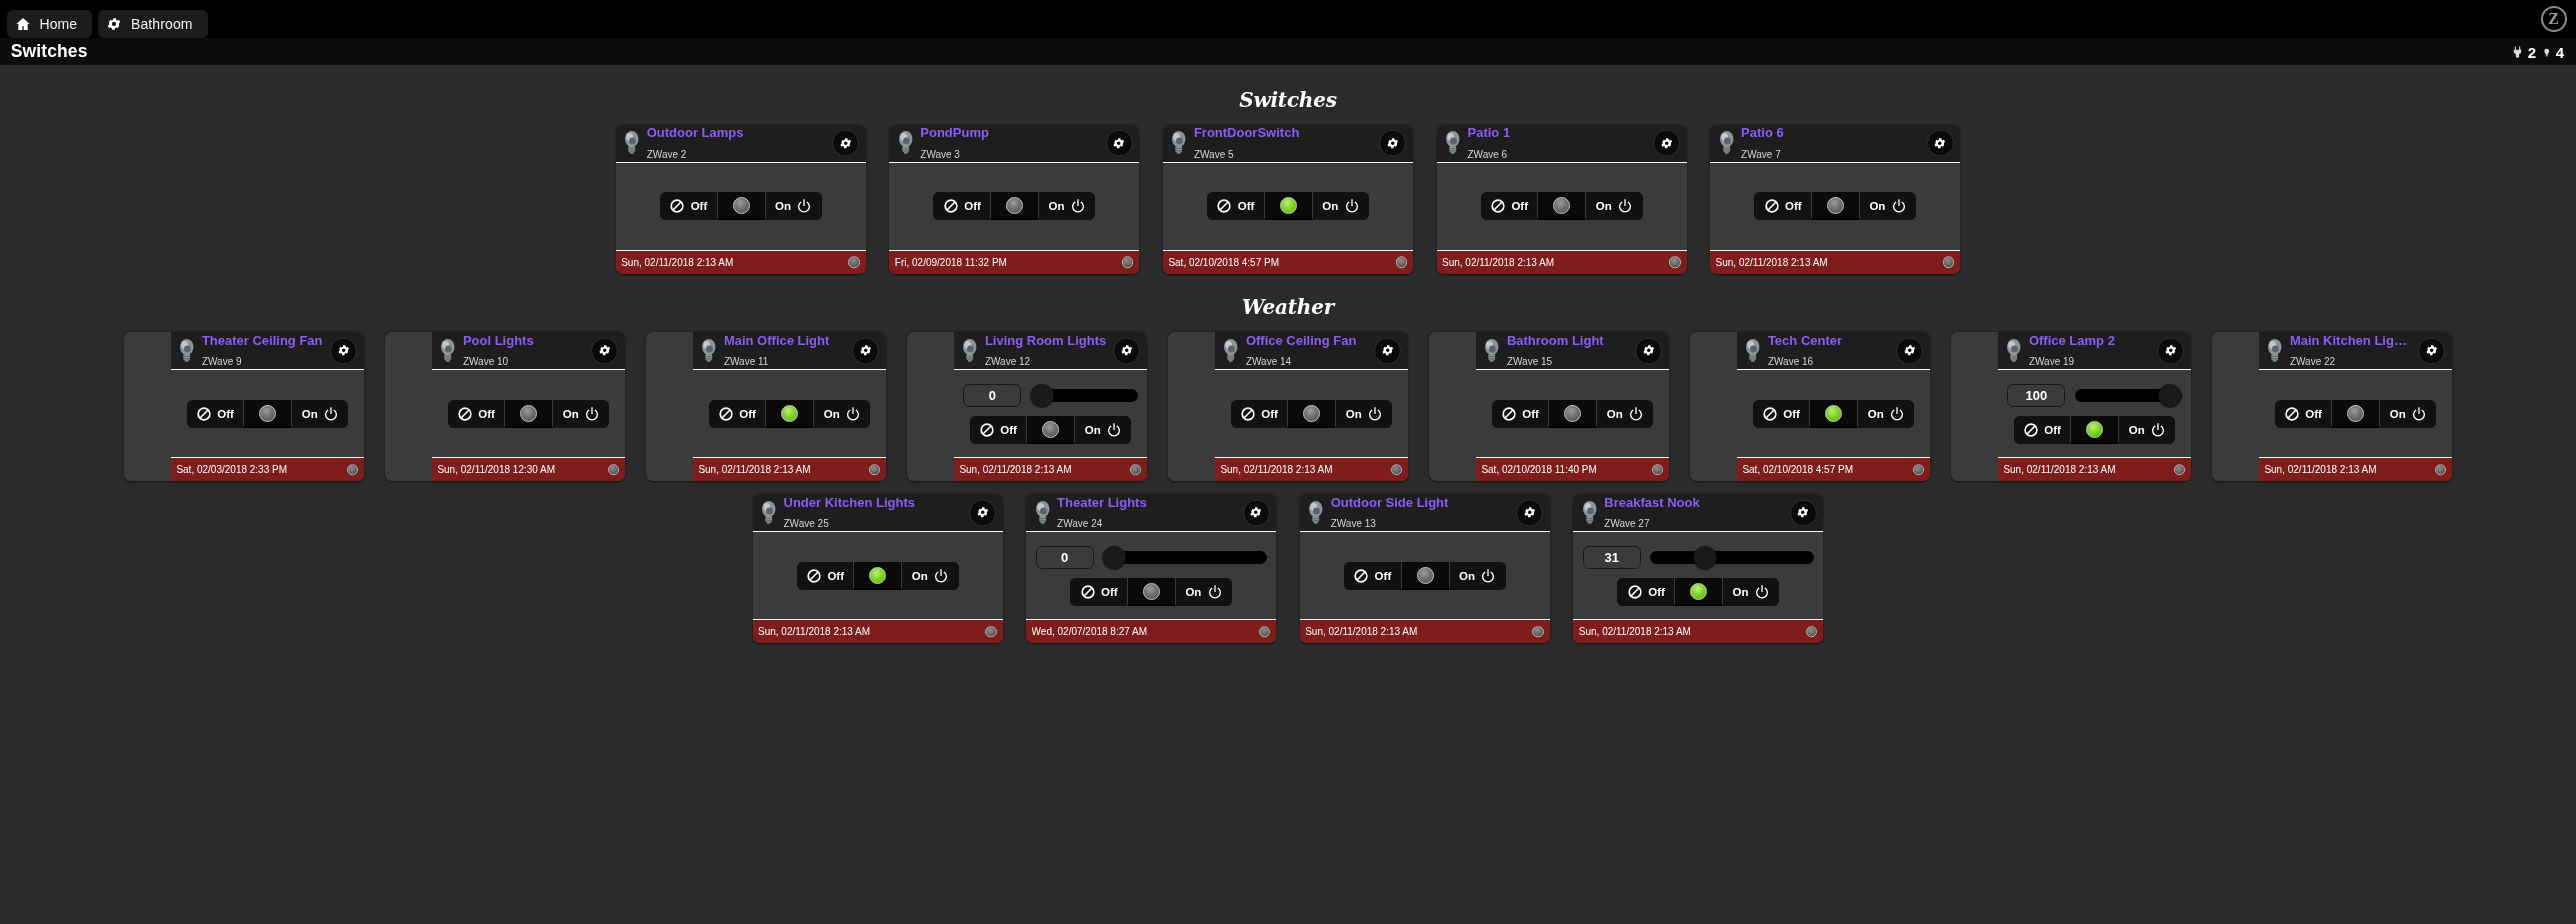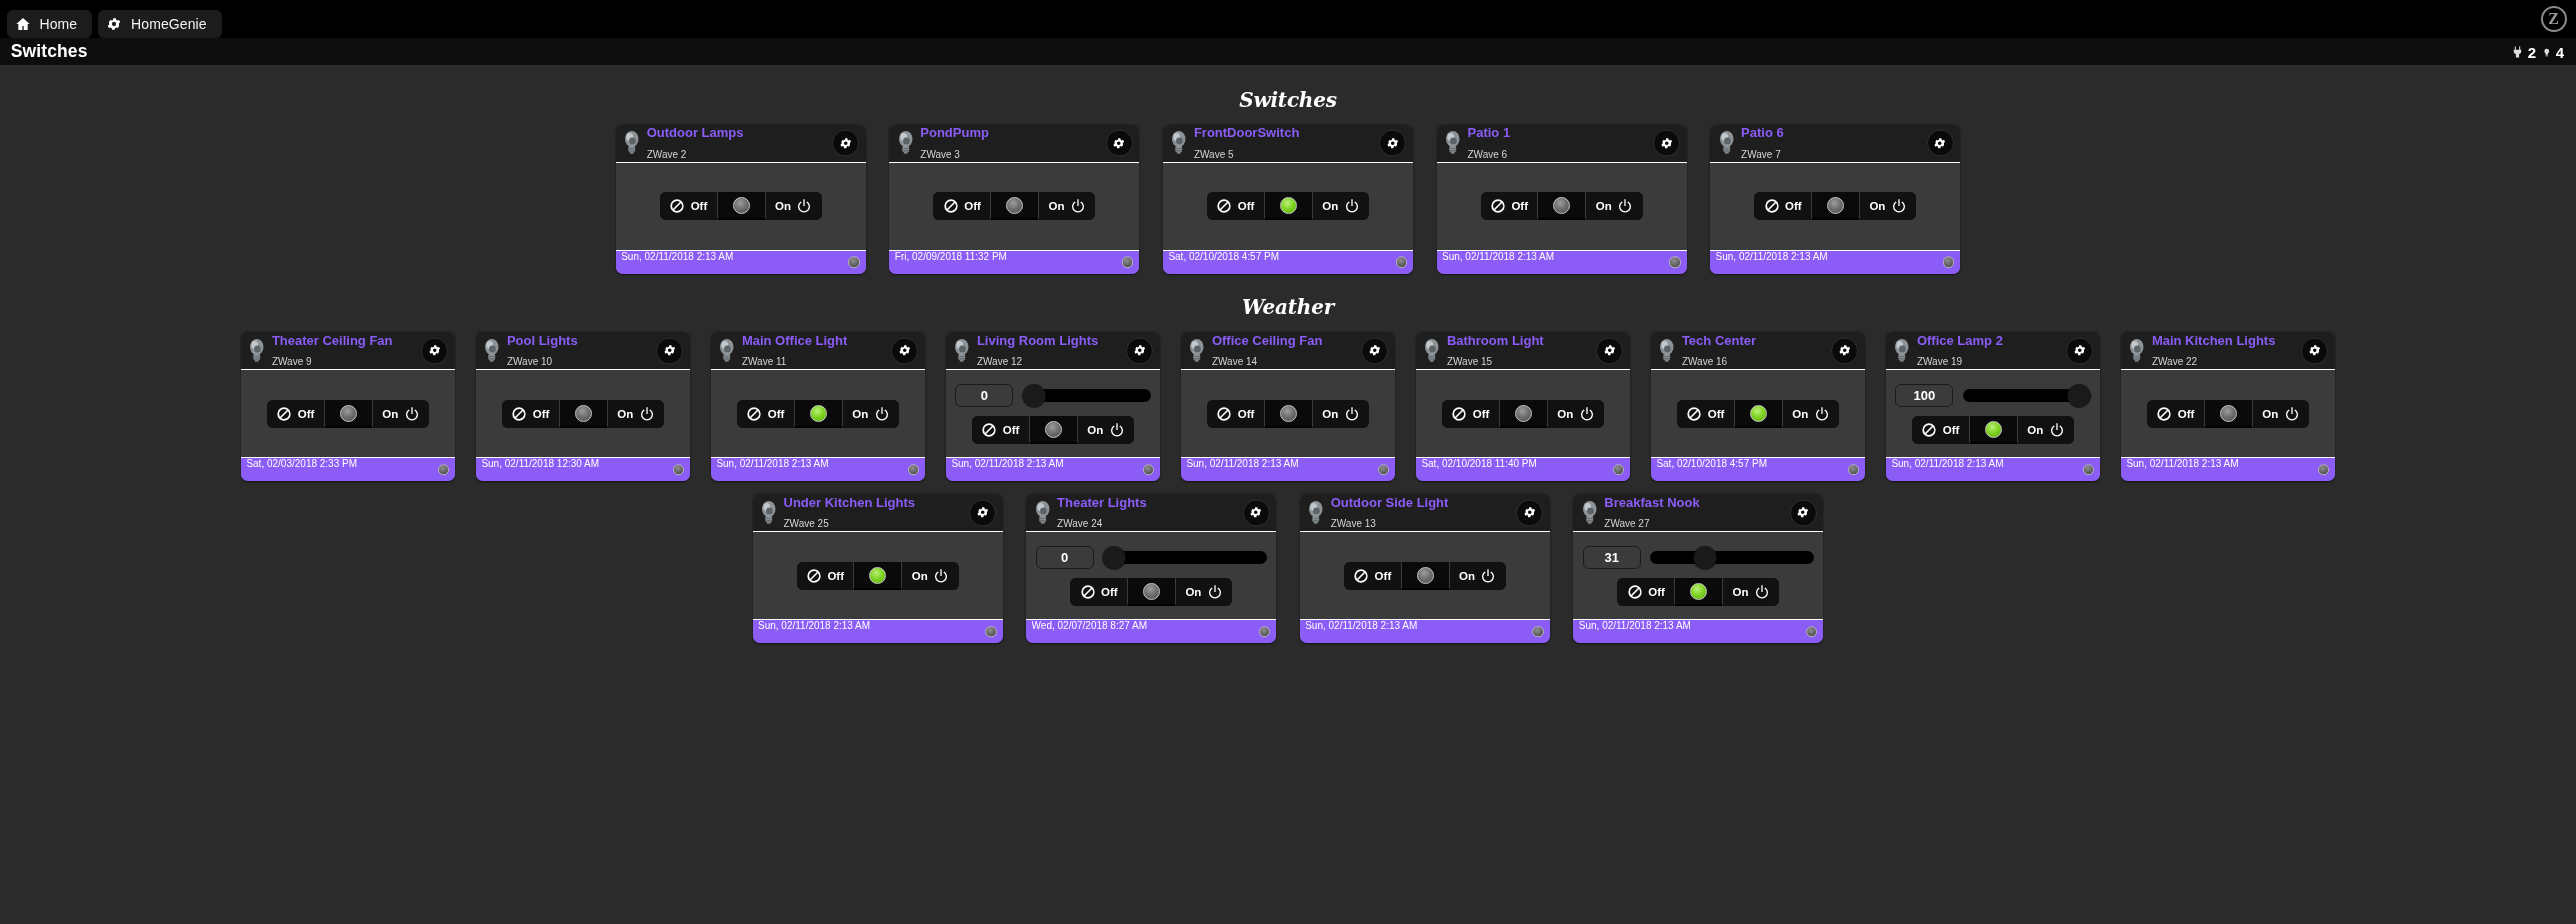--- a/index.html
+++ b/index.html
@@ -121,21 +121,21 @@
 
   
   .card {
     width: 260px;
     background: #3b3b3b;
     border-radius: 6.7px;
     box-shadow: 0 0.7px 2px rgba(0,0,0,.6);
     overflow: hidden;
     flex: 0 0 auto;
   }
-  .card.w-narrow { width: 214px; }
+  .card.w-narrow { width: 240px; padding-left: 47px; }
   .card.w-mid    { width: 250px; }
 
   .card-head {
     position: relative;
     height: 38px;
     background: #1e1e1e;
     display: flex;
     align-items: center;
     padding: 0 39px 0 7.4px;
     border-bottom: 1.3px solid #ffffff;
@@ -267,22 +267,23 @@
     background: radial-gradient(circle at 42% 33%, #9c9c9c 0%, #6e6e6e 48%, #4a4a4a 100%);
   }
   .led.on {
     background: radial-gradient(circle at 42% 33%, #bbf07a 0%, #7ed321 48%, #5faa12 100%);
   }
 
   
   .card-foot {
     position: relative;
     height: 23px;
-    background: #8b5cf6;
+    background: #7f1d1d;
     display: flex;
+    align-items: center;
     padding: 0 23px 0 5.4px;
   }
   .foot-time {
     color: #ffffff;
     font-size: 10px;
     white-space: nowrap;
     overflow: hidden;
     text-overflow: ellipsis;
   }
   .foot-led {
@@ -306,21 +307,21 @@
         </svg>
     </span>
     <span class="lbl">Home</span>
   </div>
   <div class="nav-btn">
     <span>
       <svg class="nav-icon" viewBox="0 0 24 24">
           <path d="M19.4 13a7.8 7.8 0 000-2l2.1-1.6-2-3.5-2.5 1a7.7 7.7 0 00-1.7-1l-.4-2.6h-4l-.4 2.6a7.7 7.7 0 00-1.7 1l-2.5-1-2 3.5L4.6 11a7.8 7.8 0 000 2l-2.1 1.6 2 3.5 2.5-1c.5.4 1.1.8 1.7 1l.4 2.6h4l.4-2.6c.6-.2 1.2-.6 1.7-1l2.5 1 2-3.5zM12 15.2A3.2 3.2 0 1115.2 12 3.2 3.2 0 0112 15.2z"></path>
         </svg>
     </span>
-    <span class="lbl">HomeGenie</span>
+    <span class="lbl">Bathroom</span>
   </div>
   <div class="zwave-badge">Z</div>
 </div>
 
 <div class="pagebar">
   <div class="page-title">Switches</div>
   <div class="page-stats">
     <div class="stat">
       <span>
         <svg width="13" height="15" viewBox="0 0 24 24">

